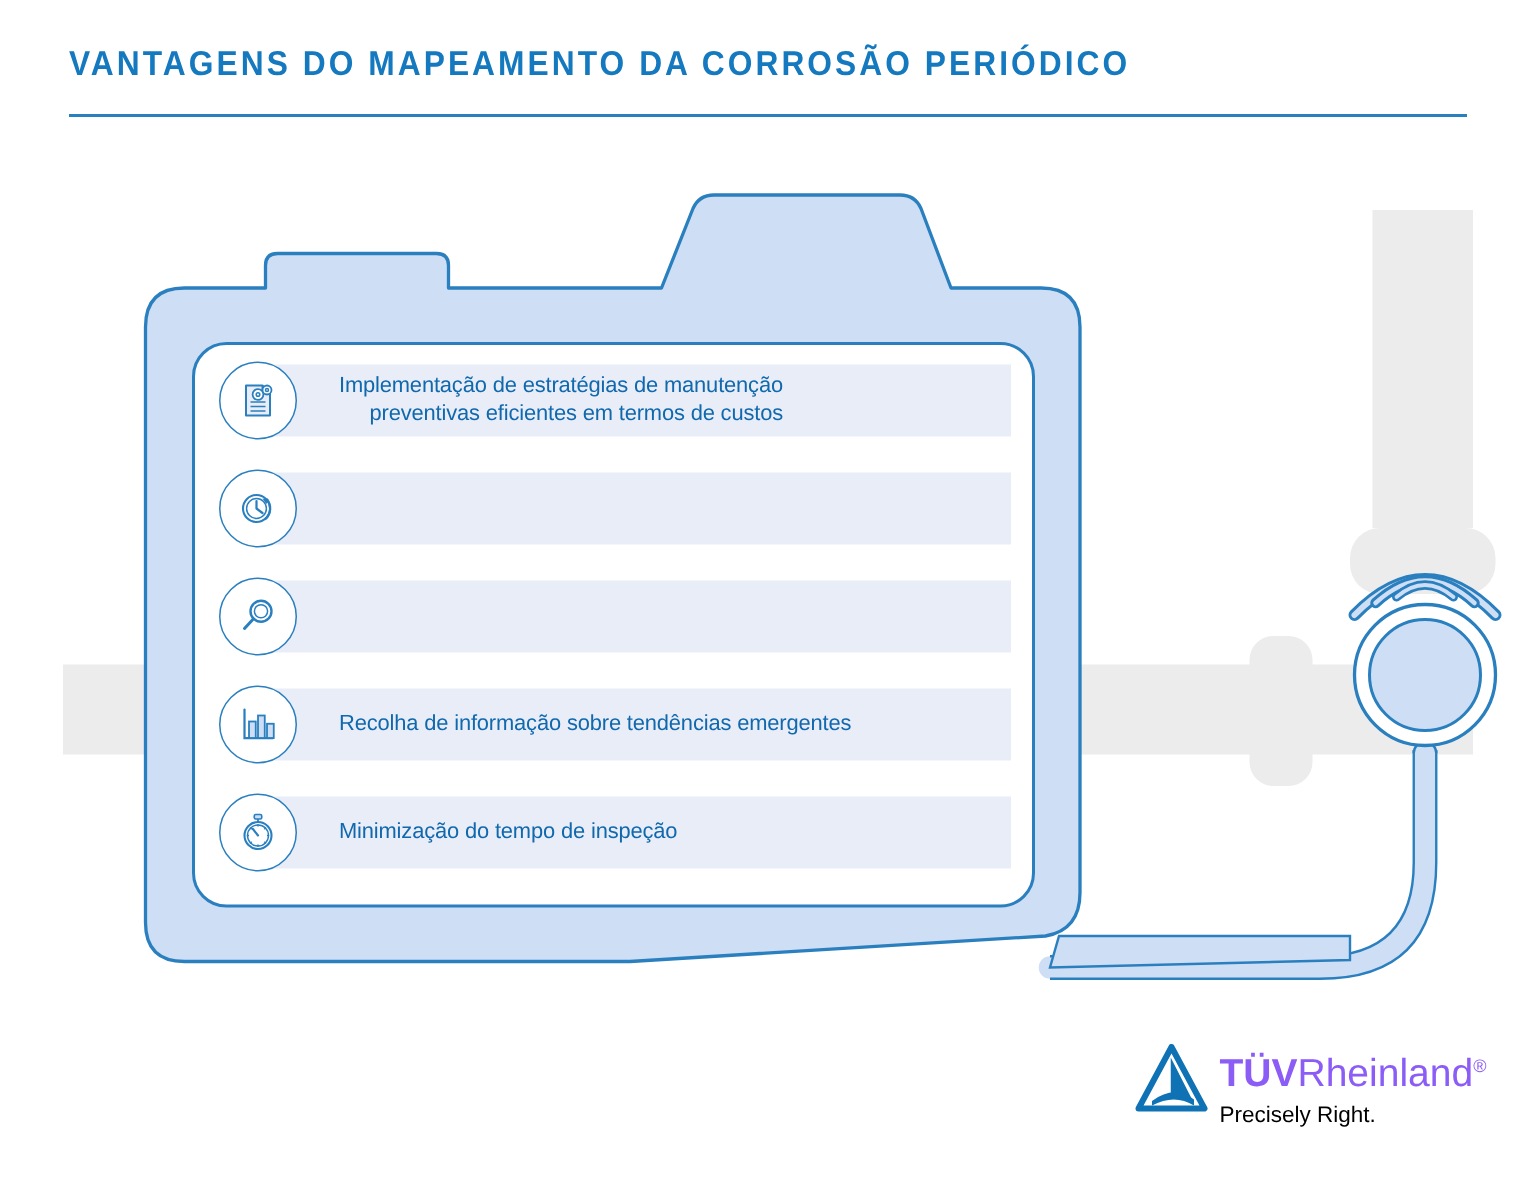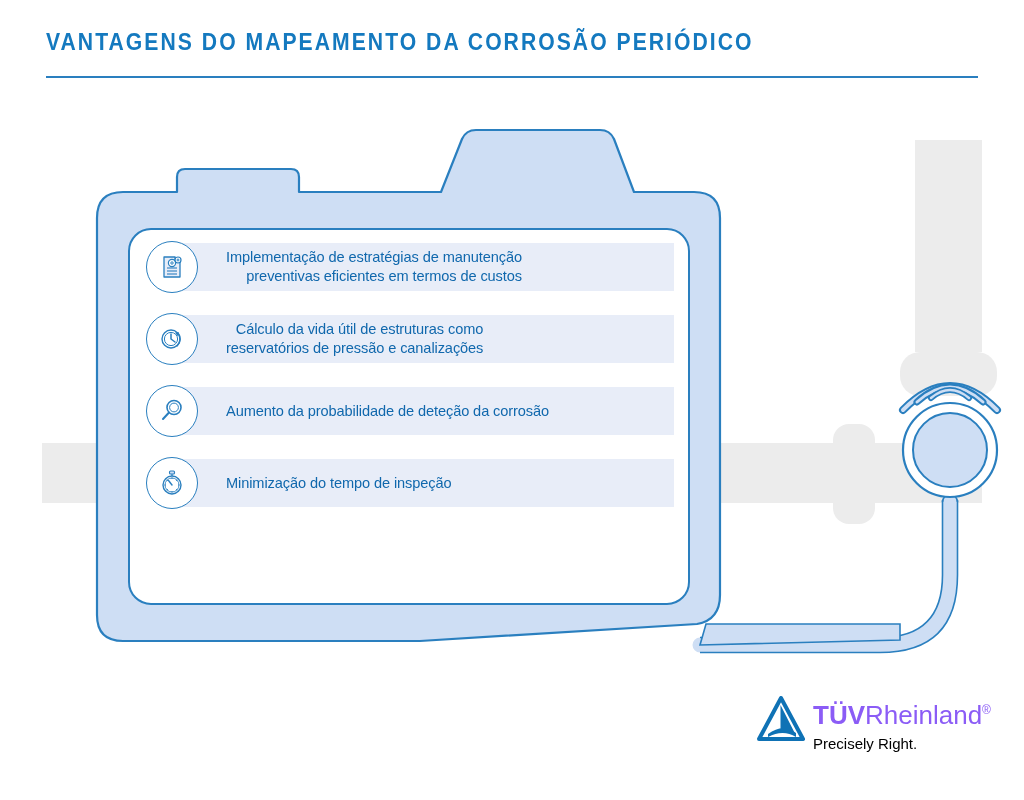--- a/index.html
+++ b/index.html
@@ -228,36 +228,45 @@
       <div class="row-band"></div>
       <div class="row-icon">
         <svg width="30" height="30" viewBox="0 0 30 30">
           <circle cx="14" cy="15" r="9" fill="#FFFFFF" stroke="#2A7FBF" stroke-width="1.4"></circle>
           <circle cx="14" cy="15" r="6.6" fill="none" stroke="#2A7FBF" stroke-width="1"></circle>
           <path d="M14 10 L14 15 L18 18" fill="none" stroke="#2A7FBF" stroke-width="1.5" stroke-linecap="round" stroke-linejoin="round"></path>
           <path d="M21 9 A 9.5 9.5 0 0 1 20 22" fill="none" stroke="#2A7FBF" stroke-width="1.5" stroke-linecap="round"></path>
           <path d="M18 8.4 L22 8.6 L20.6 12.2 Z" fill="#2A7FBF"></path>
         </svg>
       </div>
-      <div class="row-text">Cálculo da vida útil de estruturas como
-reservatórios de pressão e canalizações</div>
     </div>
 
     <div class="row">
       <div class="row-band"></div>
       <div class="row-icon">
         <svg width="30" height="30" viewBox="0 0 30 30">
           <circle cx="17" cy="11.5" r="7" fill="#FFFFFF" stroke="#2A7FBF" stroke-width="1.6"></circle>
           <circle cx="17" cy="11.5" r="4.4" fill="none" stroke="#2A7FBF" stroke-width="1"></circle>
           <line x1="12" y1="16.5" x2="6" y2="23" stroke="#2A7FBF" stroke-width="2" stroke-linecap="round"></line>
         </svg>
       </div>
-      <div class="row-text">Aumento da probabilidade de deteção da corrosão</div>
-    </div>
-
+    </div>
+
+    <div class="row">
+      <div class="row-band"></div>
+      <div class="row-icon">
+        <svg width="30" height="30" viewBox="0 0 30 30">
+          <path d="M6 5 L6 24 L25 24" fill="none" stroke="#2A7FBF" stroke-width="1.5" stroke-linecap="round"></path>
+          <rect x="9" y="13" width="4.5" height="11" fill="#CEDEF4" stroke="#2A7FBF" stroke-width="1.2"></rect>
+          <rect x="15" y="9" width="4.5" height="15" fill="#CEDEF4" stroke="#2A7FBF" stroke-width="1.2"></rect>
+          <rect x="21" y="14.5" width="4.5" height="9.5" fill="#CEDEF4" stroke="#2A7FBF" stroke-width="1.2"></rect>
+        </svg>
+      </div>
+      <div class="row-text">Recolha de informação sobre tendências emergentes</div>
+    </div>
 
     <div class="row">
       <div class="row-band"></div>
       <div class="row-icon">
         <svg width="30" height="30" viewBox="0 0 30 30">
           <rect x="12.5" y="3" width="5" height="3" rx="1" fill="#CEDEF4" stroke="#2A7FBF" stroke-width="1.1"></rect>
           <line x1="15" y1="6" x2="15" y2="8" stroke="#2A7FBF" stroke-width="1.2"></line>
           <circle cx="15" cy="17" r="9" fill="#FFFFFF" stroke="#2A7FBF" stroke-width="1.4"></circle>
           <circle cx="15" cy="17" r="7" fill="none" stroke="#2A7FBF" stroke-width="0.9"></circle>
           <line x1="15" y1="9.5" x2="15" y2="11" stroke="#2A7FBF" stroke-width="1"></line>

